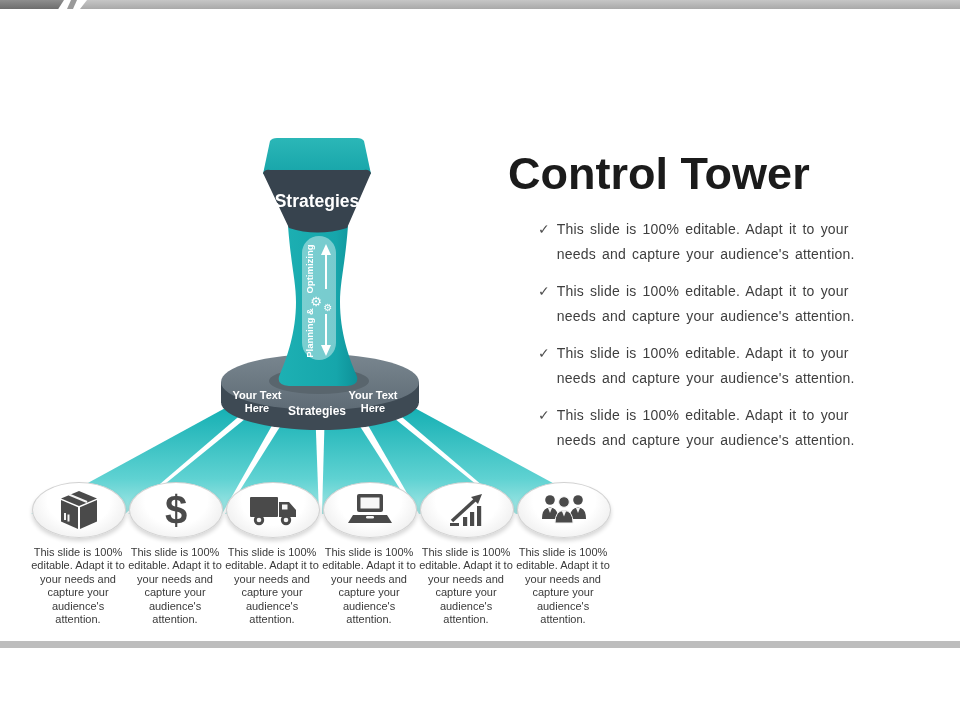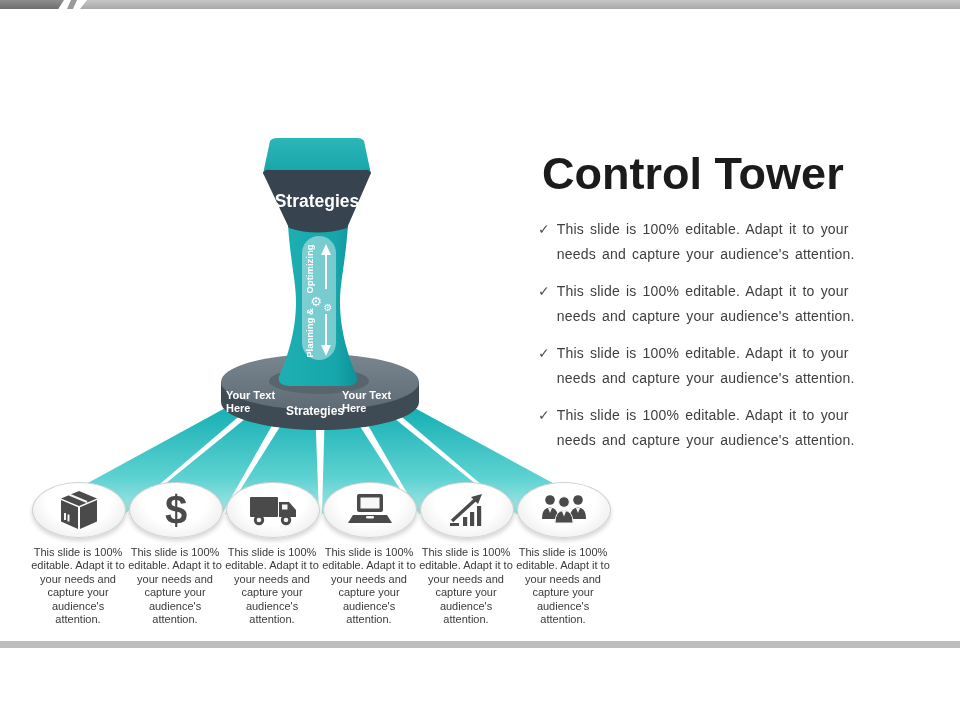--- a/index.html
+++ b/index.html
@@ -11,31 +11,31 @@
     background:linear-gradient(#8e8e8e,#6d6d6d);
     clip-path:polygon(0 0,100% 0,91% 100%,0 100%);}
   .topbar-stripe{position:absolute;left:67px;top:0;width:10px;height:9px;background:#9a9a9a;
     clip-path:polygon(40% 0,100% 0,60% 100%,0 100%);}
   .topbar-light{position:absolute;left:80px;top:0;right:0;height:9px;
     background:linear-gradient(#c6c6c6,#a9a9a9);
     clip-path:polygon(7px 0,100% 0,100% 100%,0 100%);}
   .bottombar{position:absolute;left:0;bottom:0;width:100%;height:7px;background:#bdbdbd;}
 
   
-  .title{position:absolute;left:542px;top:148px;font-size:45px;font-weight:bold;color:#1b1b1b;
+  .title{position:absolute;left:508px;top:148px;font-size:45px;font-weight:bold;color:#1b1b1b;
          letter-spacing:0;}
   .bullets{position:absolute;left:538px;top:217px;width:352px;}
   .bullet{display:flex;margin-bottom:13px;color:#3e3e3e;}
   .bullet .check{flex:0 0 auto;font-size:14px;line-height:24px;color:#4f4f4f;margin-right:7px;}
   .bullet .btxt{font-size:14px;line-height:24.5px;word-spacing:2px;letter-spacing:0.2px;}
 
   
   .diagram{position:absolute;left:0;top:130px;width:640px;height:420px;}
 
-  .base-label{position:absolute;color:#fff;font-weight:bold;z-index:3;}
+  .base-label{position:absolute;color:#fff;font-weight:bold;text-align:center;z-index:3;}
   .base-left{left:226px;top:389px;width:62px;font-size:11px;line-height:12.5px;}
   .base-center{left:286px;top:404px;width:62px;font-size:12px;}
   .base-right{left:342px;top:389px;width:62px;font-size:11px;line-height:12.5px;}
 
   .station{position:absolute;top:482px;width:92px;height:54px;border-radius:50%;
     background:radial-gradient(ellipse at 50% 32%,#ffffff 48%,#f0f0f0 78%,#dadada 100%);
     border:1px solid #d2d2d2;box-shadow:0 3px 4px rgba(0,0,0,0.16);
     display:flex;align-items:center;justify-content:center;z-index:4;}
   .station svg{display:block;}
 

